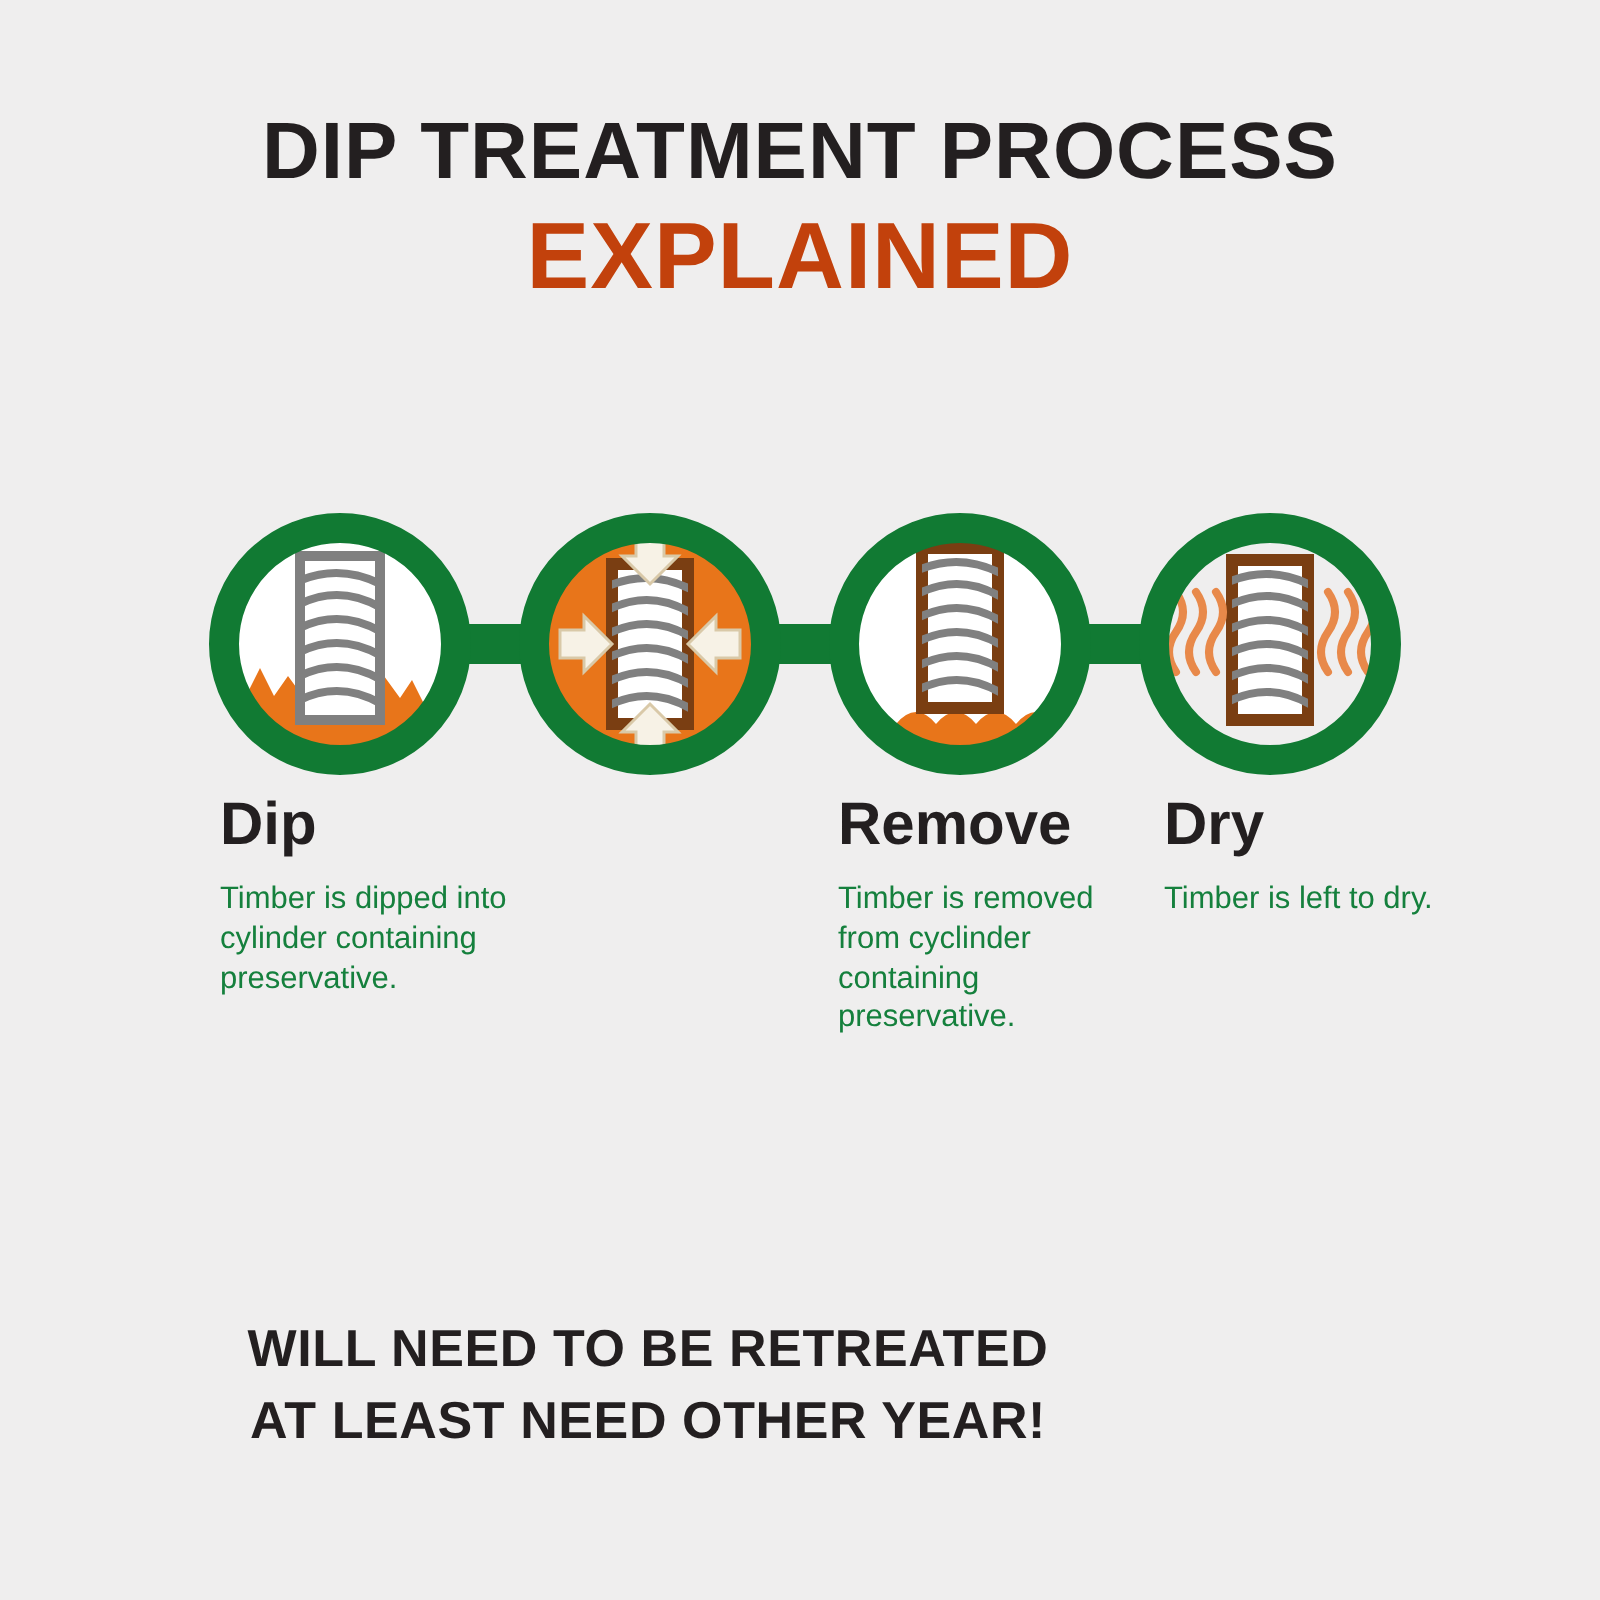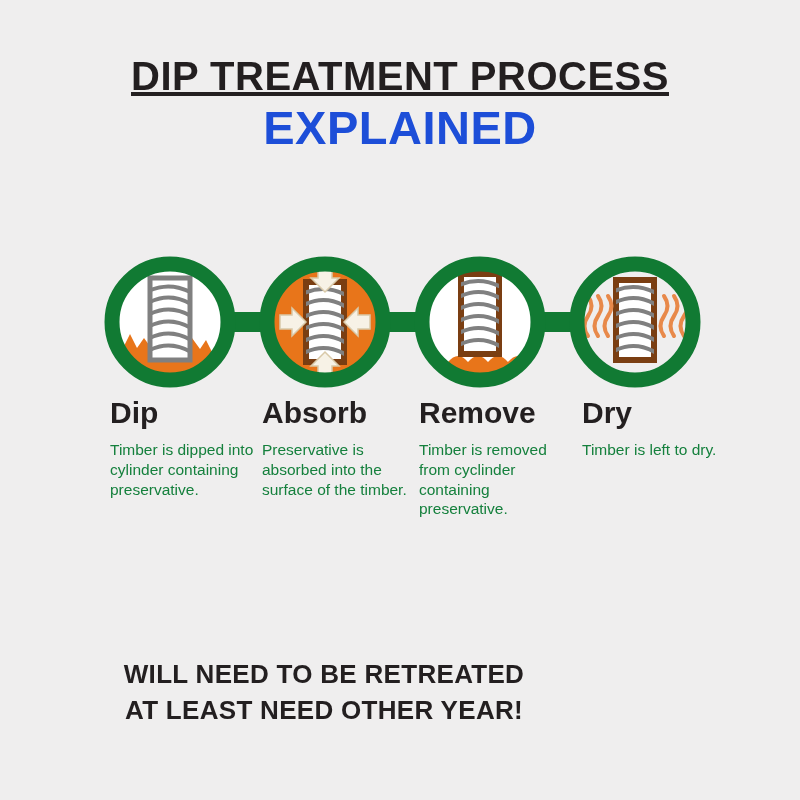--- a/index.html
+++ b/index.html
@@ -20,28 +20,27 @@
   .title-block {
     text-align: center;
     padding-top: 55px;
   }
   .title-line1 {
     font-size: 40px;
     font-weight: bold;
     letter-spacing: 0.5px;
     line-height: 1.08;
     color: #231f20;
-    text-decoration: underline;
   }
   .title-line2 {
     font-size: 47px;
     font-weight: bold;
     letter-spacing: 0.5px;
     line-height: 1.12;
-    color: #1d4ed8;
+    color: #c2410c;
     margin-top: 4px;
   }
 
   
   .steps {
     position: absolute;
     top: 248px;
     left: 94px;
     width: 616px;
     height: 148px;
@@ -228,24 +227,20 @@
       <circle cx="541" cy="74" r="58" fill="none" stroke="#117a33" stroke-width="15"></circle>
     </g>
   </svg>
 </div>
 
 <div class="labels">
   <div class="col col-0">
     <p class="step-title">Dip</p>
     <p class="step-desc">Timber is dipped into cylinder containing preservative.</p>
   </div>
-  <div class="col col-1">
-    <p class="step-title">Absorb</p>
-    <p class="step-desc">Preservative is absorbed into the surface of the timber.</p>
-  </div>
   <div class="col col-3">
     <p class="step-title">Dry</p>
     <p class="step-desc">Timber is left to dry.</p>
   </div>
   <div class="col col-2">
     <p class="step-title">Remove</p>
     <p class="step-desc">Timber is removed from cyclinder containing preservative.</p>
   </div>
 </div>
 

